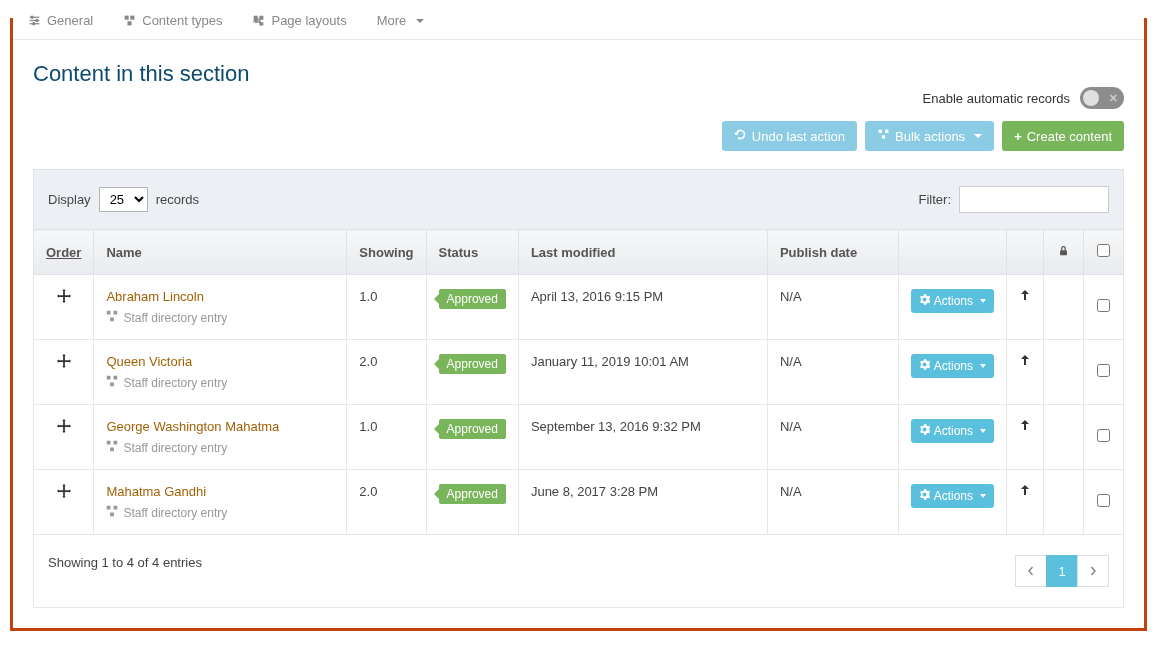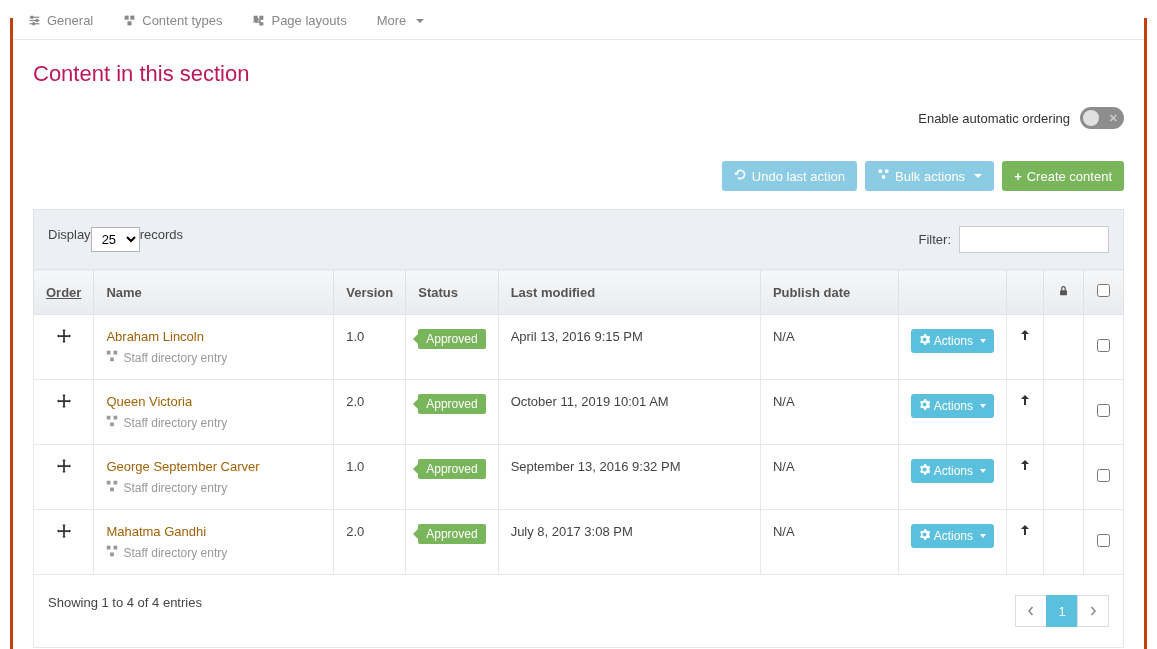--- a/index.html
+++ b/index.html
@@ -45,24 +45,23 @@
 .tab.more .caret {
   display: inline-block;
   width: 0; height: 0;
   border-left: 4px solid transparent;
   border-right: 4px solid transparent;
   border-top: 4px solid #888;
   margin-left: 4px;
 }
 .page-body { padding: 20px; }
 h2.page-title {
-  color: #be185d;
+  color: #0c4a6e;
   font-size: 22px;
   font-weight: 400;
-  margin-bottom: 20px;
 }
 .toolbar-row {
   display: flex;
   justify-content: flex-end;
   align-items: center;
   gap: 10px;
   margin-bottom: 12px;
   color: #333;
 }
 .toggle {
@@ -91,21 +90,20 @@
 .btn {
   padding: 7px 12px;
   border-radius: 3px;
   border: none;
   color: #fff;
   cursor: pointer;
   font-size: 13px;
   display: inline-flex;
   align-items: center;
   gap: 5px;
-  margin-top: 20px;
 }
 .btn-blue-light { background: #8ccbe4; }
 .btn-green { background: #79b55a; }
 .btn .caret-down {
   display: inline-block;
   width: 0; height: 0;
   border-left: 4px solid transparent;
   border-right: 4px solid transparent;
   border-top: 4px solid #fff;
   margin-left: 4px;
@@ -113,21 +111,21 @@
 .filter-bar {
   background: #ecf0f5;
   border: 1px solid #dfe3e8;
   border-bottom: none;
   padding: 16px 14px;
   display: flex;
   justify-content: space-between;
   align-items: center;
   color: #444;
 }
-.filter-left { display: flex; align-items: flex-start; }
+.filter-left { display: flex; align-items: center; gap: 8px; }
 .filter-left select {
   padding: 3px 6px;
   border: 1px solid #b4b4b4;
   background: #fff;
   font-size: 13px;
 }
 .filter-right { display: flex; align-items: center; gap: 8px; }
 .filter-right input {
   border: 1px solid #ccc;
   padding: 5px 8px;
@@ -268,21 +266,21 @@
     <div class="tab more">
       <span>More</span>
       <span class="caret"></span>
     </div>
   </div>
 
   <div class="page-body">
     <h2 class="page-title">Content in this section</h2>
 
     <div class="toolbar-row">
-      <span>Enable automatic ordering</span>
+      <span>Enable automatic records</span>
       <div class="toggle">
         <div class="toggle-knob"></div>
         <span class="toggle-x">✕</span>
       </div>
     </div>
 
     <div class="btn-row">
       <button class="btn btn-blue-light">
         <span>
           <svg width="13" height="13" viewBox="0 0 16 16" fill="none" stroke="#fff" stroke-width="2">
@@ -321,21 +319,21 @@
         <span>Filter:</span>
         <input type="text" style="">
       </div>
     </div>
 
     <table class="data">
       <thead>
         <tr>
           <th class="col-order">Order</th>
           <th>Name</th>
-          <th class="col-version">Version</th>
+          <th class="col-version">Showing</th>
           <th class="col-status">Status</th>
           <th>Last modified</th>
           <th>Publish date</th>
           <th class="col-actions"></th>
           <th class="col-arrow"></th>
           <th class="th-center col-lock">
             <span class="lock-icon">
               <svg viewBox="0 0 12 14" fill="#555">
                   <rect x="2" y="6" width="8" height="6" rx="1"></rect>
                   <path d="M4 6V4a2 2 0 1 1 4 0v2" fill="none" stroke="#555" stroke-width="1.5"></path>
@@ -412,21 +410,21 @@
                     <rect x="1" y="1" width="5" height="5"></rect>
                     <rect x="10" y="1" width="5" height="5"></rect>
                     <rect x="5.5" y="10" width="5" height="5"></rect>
                   </svg>
         </span>
         <span>Staff directory entry</span>
       </div>
     </td>
     <td>2.0</td>
     <td><span class="badge-approved">Approved</span></td>
-    <td>October 11, 2019 10:01 AM</td>
+    <td>January 11, 2019 10:01 AM</td>
     <td>N/A</td>
     <td>
       <button class="actions-btn">
         <span>
           <svg width="11" height="11" viewBox="0 0 16 16" fill="#fff">
                     <path d="M8 5a3 3 0 1 0 0 6 3 3 0 0 0 0-6zm7 3c0 .5 0 1-.1 1.4l1.6 1.3-1.5 2.6-2-.7c-.7.6-1.5 1-2.4 1.2l-.3 2.1H7.7l-.3-2.1c-.9-.2-1.7-.6-2.4-1.2l-2 .7-1.5-2.6 1.6-1.3C3 9 3 8.5 3 8s0-1 .1-1.4L1.5 5.3 3 2.7l2 .7c.7-.6 1.5-1 2.4-1.2L7.7 0h2.6l.3 2.1c.9.2 1.7.6 2.4 1.2l2-.7 1.5 2.6-1.6 1.3c.1.5.1 1 .1 1.5z"></path>
                   </svg>
         </span>
         <span>Actions</span>
         <span class="caret-down"></span>
@@ -446,21 +444,21 @@
   </tr>
           <tr>
     <td style="text-align:center;">
       <span class="move-handle">
         <svg width="14" height="14" viewBox="0 0 16 16" fill="#333">
                   <path d="M8 0l2 2H9v5h5V6l2 2-2 2V9H9v5h1l-2 2-2-2h1V9H2v1L0 8l2-2v1h5V2H6z"></path>
                 </svg>
       </span>
     </td>
     <td>
-      <a href="#" class="name-link">George September Carver</a>
+      <a href="#" class="name-link">George Washington Mahatma</a>
       <div class="subtype">
         <span>
           <svg width="12" height="12" viewBox="0 0 16 16" fill="#999">
                     <rect x="1" y="1" width="5" height="5"></rect>
                     <rect x="10" y="1" width="5" height="5"></rect>
                     <rect x="5.5" y="10" width="5" height="5"></rect>
                   </svg>
         </span>
         <span>Staff directory entry</span>
       </div>
@@ -508,21 +506,21 @@
                     <rect x="1" y="1" width="5" height="5"></rect>
                     <rect x="10" y="1" width="5" height="5"></rect>
                     <rect x="5.5" y="10" width="5" height="5"></rect>
                   </svg>
         </span>
         <span>Staff directory entry</span>
       </div>
     </td>
     <td>2.0</td>
     <td><span class="badge-approved">Approved</span></td>
-    <td>July 8, 2017 3:08 PM</td>
+    <td>June 8, 2017 3:28 PM</td>
     <td>N/A</td>
     <td>
       <button class="actions-btn">
         <span>
           <svg width="11" height="11" viewBox="0 0 16 16" fill="#fff">
                     <path d="M8 5a3 3 0 1 0 0 6 3 3 0 0 0 0-6zm7 3c0 .5 0 1-.1 1.4l1.6 1.3-1.5 2.6-2-.7c-.7.6-1.5 1-2.4 1.2l-.3 2.1H7.7l-.3-2.1c-.9-.2-1.7-.6-2.4-1.2l-2 .7-1.5-2.6 1.6-1.3C3 9 3 8.5 3 8s0-1 .1-1.4L1.5 5.3 3 2.7l2 .7c.7-.6 1.5-1 2.4-1.2L7.7 0h2.6l.3 2.1c.9.2 1.7.6 2.4 1.2l2-.7 1.5 2.6-1.6 1.3c.1.5.1 1 .1 1.5z"></path>
                   </svg>
         </span>
         <span>Actions</span>
         <span class="caret-down"></span>

